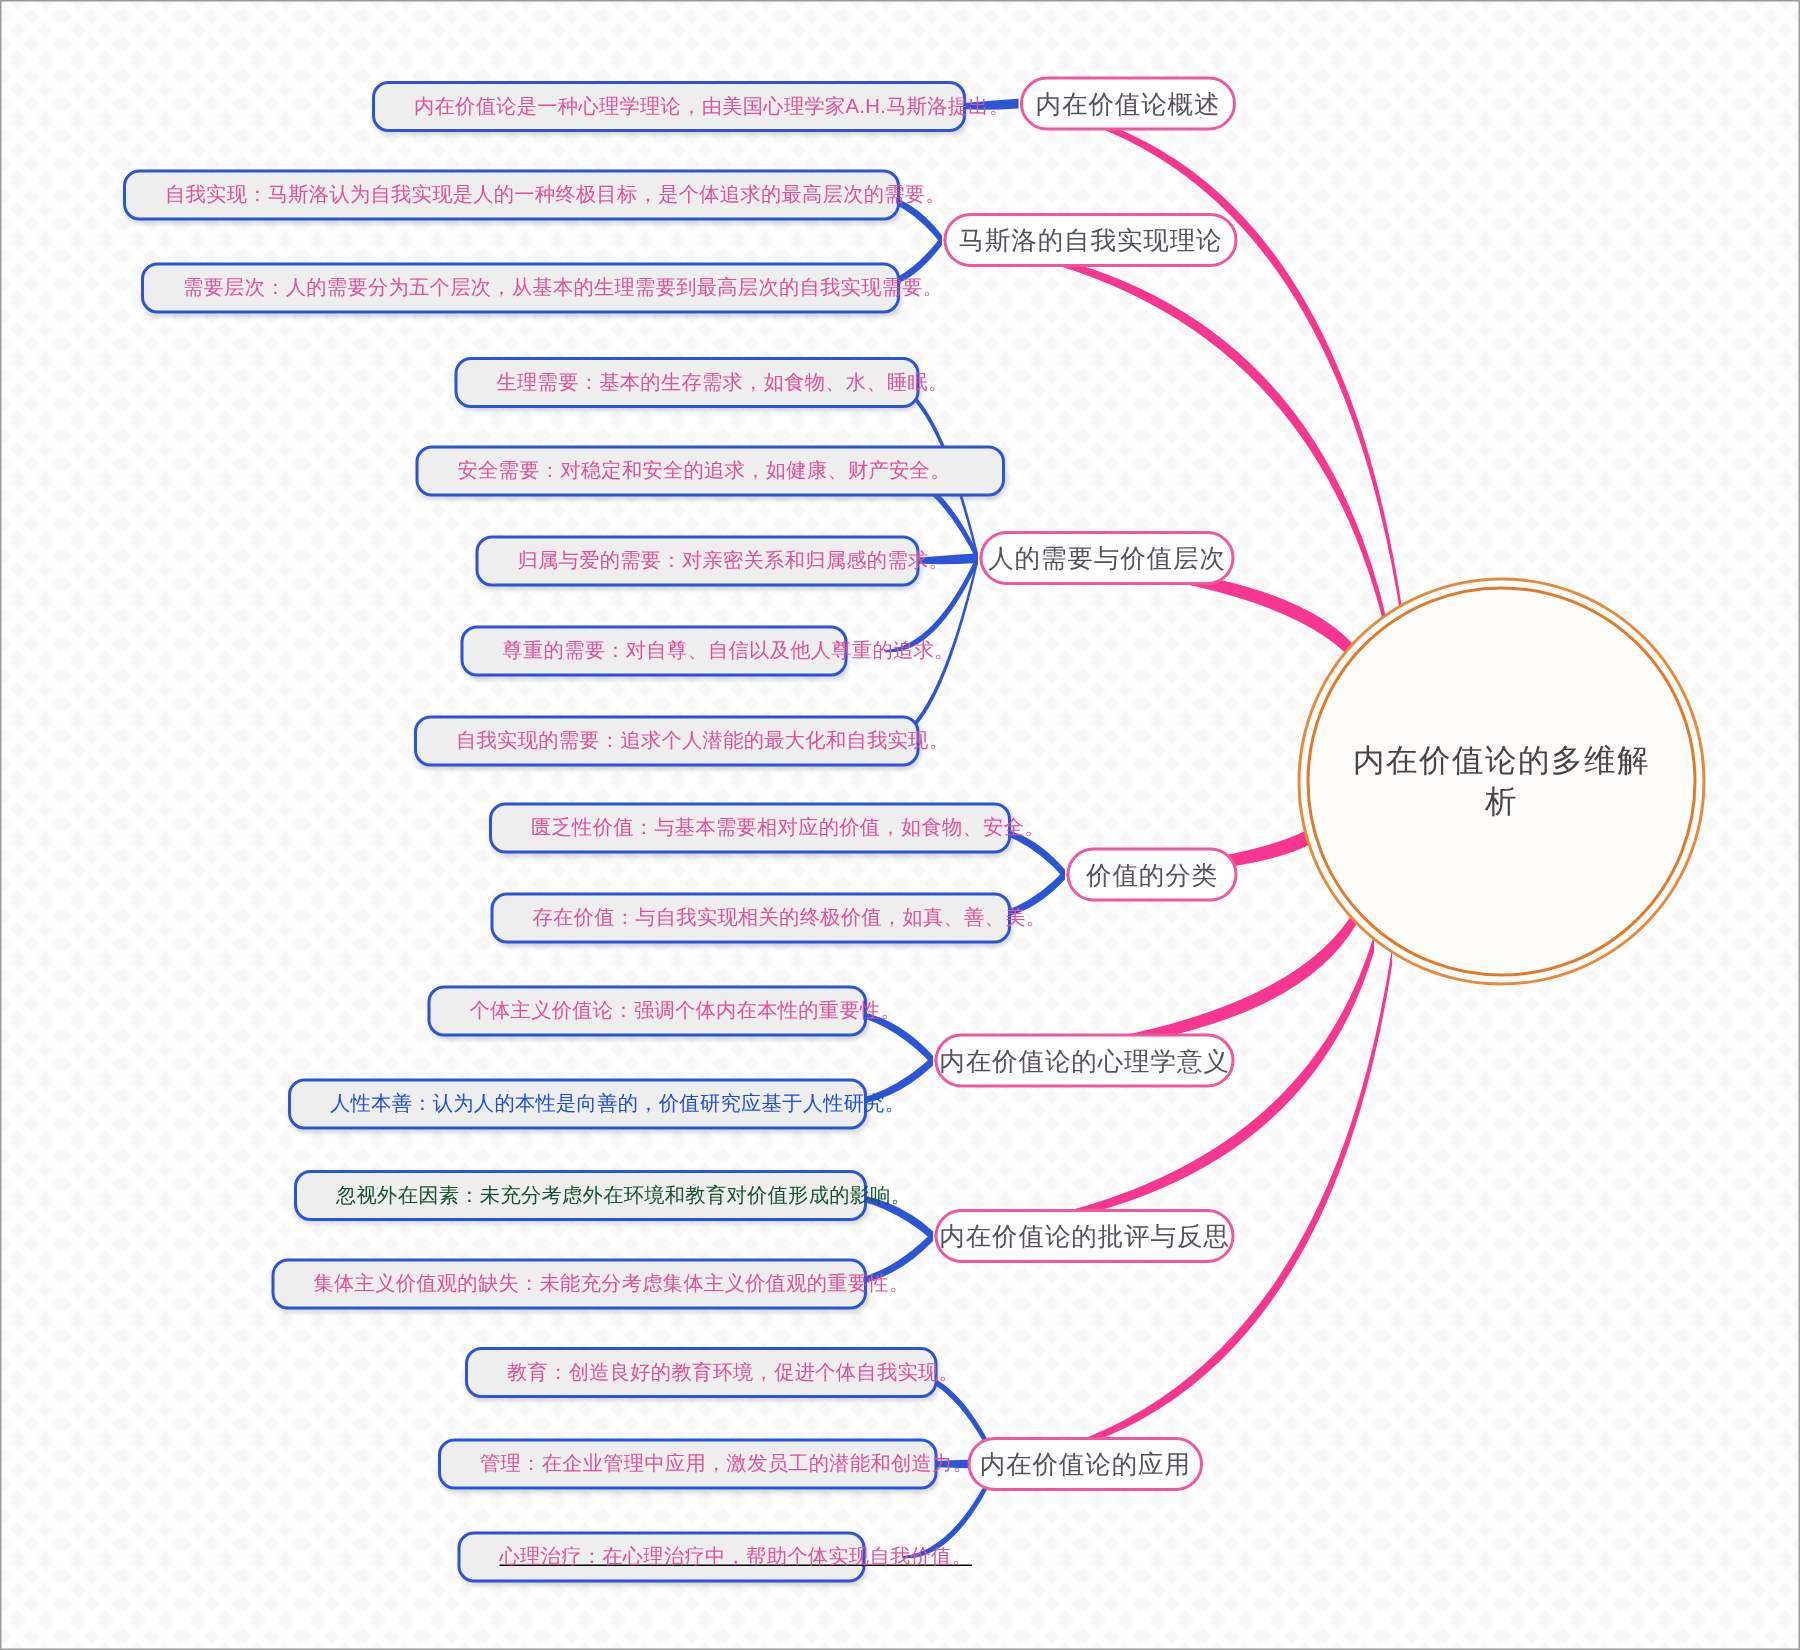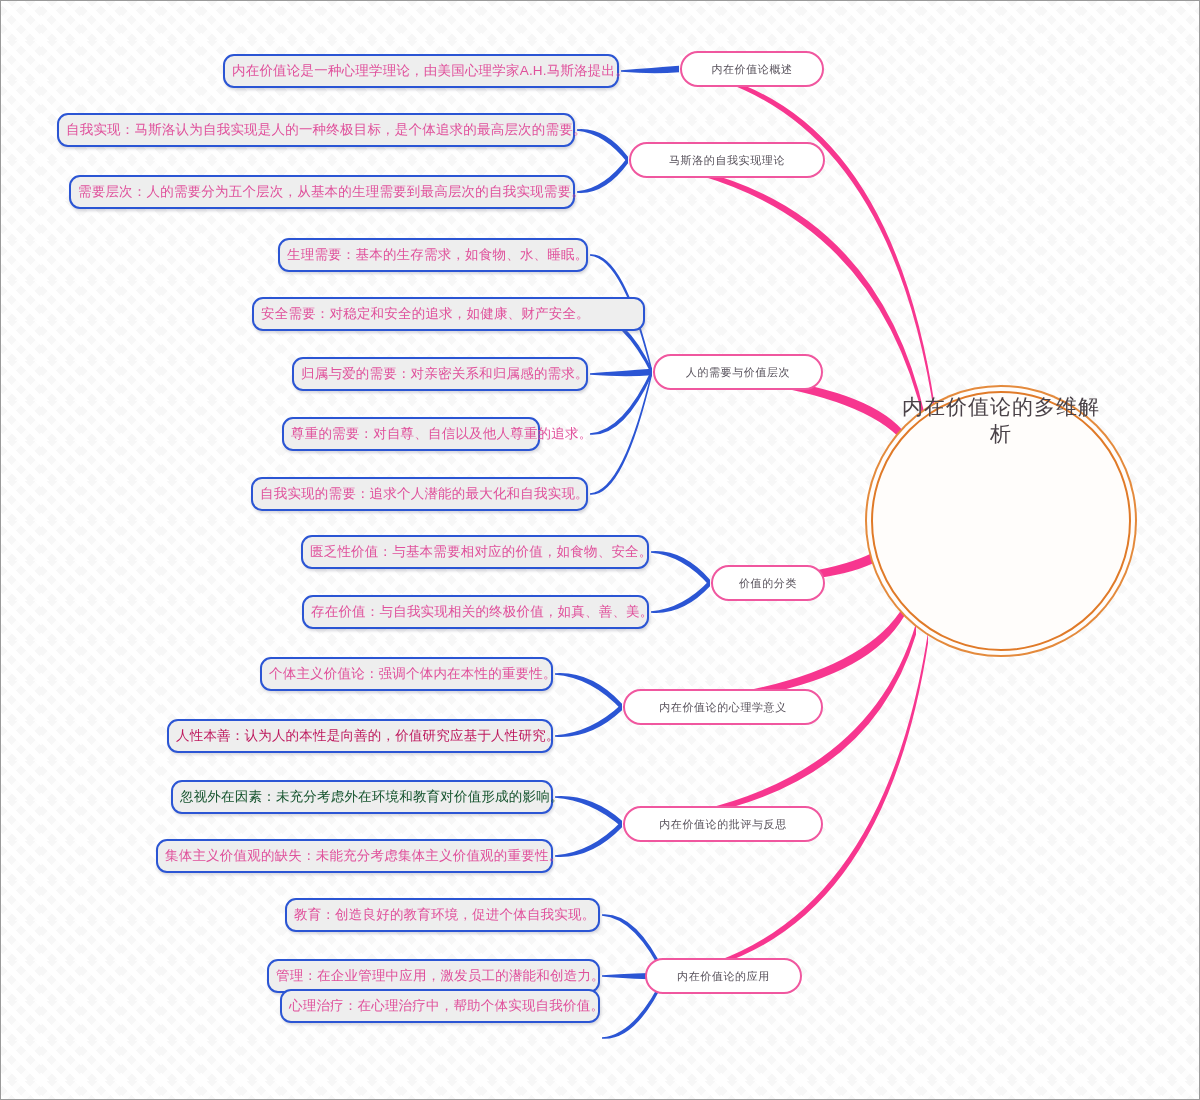--- a/index.html
+++ b/index.html
@@ -29,21 +29,21 @@
     pointer-events: none;
   }
   
   .center-node {
     position: absolute;
     width: 260px; height: 260px;
     border-radius: 50%;
     background: #fffdfb;
     border: 2px solid #e07a28;
     box-shadow: 0 0 0 4px #fffdfb, 0 0 0 6px #e48a3c;
-    display: flex; justify-content: center;
+    display: flex; align-items: center; justify-content: center;
     text-align: center;
     z-index: 6;
   }
   .center-label {
     font-size: 21px;
     color: #4a4248;
     letter-spacing: 1px;
     line-height: 1.3;
     padding: 0 22px;
   }
@@ -53,36 +53,37 @@
     height: 36px;
     border: 2.5px solid #f0579f;
     border-radius: 22px;
     background: #ffffff;
     display: flex; align-items: center; justify-content: center;
     padding: 0 16px;
     white-space: nowrap;
     z-index: 5;
   }
   .l1-label {
-    font-size: 11px;
+    font-size: 17px;
     color: #56505a;
     letter-spacing: 0.6px;
   }
   
   .leaf-node {
     position: absolute;
     height: 34px;
     border: 2.5px solid #2b55d4;
     border-radius: 11px;
     background: #eeeeee;
     box-shadow: 1px 2px 3px rgba(120,120,140,0.28);
     display: flex; align-items: center;
-    padding: 0 7px;
+    padding: 0 26px;
     white-space: nowrap;
     z-index: 4;
+    margin-left: 25px;
   }
   .leaf-label {
     font-size: 13.5px;
     color: #e0509b;
     letter-spacing: 0.2px;
   }
 </style>
 </head>
 <body>
 
@@ -170,32 +171,32 @@
       <div class="leaf-node" style="left: 300px; top: 534px; width: 348px; border-color: rgb(43, 85, 212); background: rgb(238, 238, 238);">
         <span class="leaf-label" style="color: rgb(224, 80, 155);">匮乏性价值：与基本需要相对应的价值，如食物、安全。</span>
       </div>
       <div class="leaf-node" style="left: 301px; top: 594px; width: 347px; border-color: rgb(43, 85, 212); background: rgb(238, 238, 238);">
         <span class="leaf-label" style="color: rgb(224, 80, 155);">存在价值：与自我实现相关的终极价值，如真、善、美。</span>
       </div>
       <div class="leaf-node" style="left: 259px; top: 656px; width: 293px; border-color: rgb(43, 85, 212); background: rgb(238, 238, 238);">
         <span class="leaf-label" style="color: rgb(224, 80, 155);">个体主义价值论：强调个体内在本性的重要性。</span>
       </div>
       <div class="leaf-node" style="left: 166px; top: 718px; width: 386px; border-color: rgb(43, 85, 212); background: rgb(238, 238, 238);">
-        <span class="leaf-label" style="color: #be185d;">人性本善：认为人的本性是向善的，价值研究应基于人性研究。</span>
+        <span class="leaf-label" style="color: #1d4ed8;">人性本善：认为人的本性是向善的，价值研究应基于人性研究。</span>
       </div>
       <div class="leaf-node" style="left: 170px; top: 779px; width: 382px; border-color: rgb(43, 85, 212); background: rgb(238, 238, 238);">
         <span class="leaf-label" style="color: #14532d;">忽视外在因素：未充分考虑外在环境和教育对价值形成的影响。</span>
       </div>
       <div class="leaf-node" style="left: 155px; top: 838px; width: 397px; border-color: rgb(43, 85, 212); background: rgb(238, 238, 238);">
         <span class="leaf-label" style="color: rgb(224, 80, 155);">集体主义价值观的缺失：未能充分考虑集体主义价值观的重要性。</span>
       </div>
       <div class="leaf-node" style="left: 284px; top: 897px; width: 315px; border-color: rgb(43, 85, 212); background: rgb(238, 238, 238);">
         <span class="leaf-label" style="color: rgb(224, 80, 155);">教育：创造良好的教育环境，促进个体自我实现。</span>
       </div>
       <div class="leaf-node" style="left: 266px; top: 958px; width: 333px; border-color: rgb(43, 85, 212); background: rgb(238, 238, 238);">
         <span class="leaf-label" style="color: rgb(224, 80, 155);">管理：在企业管理中应用，激发员工的潜能和创造力。</span>
       </div>
-      <div class="leaf-node" style="left: 279px; top: 988px; width: 320px; border-color: rgb(43, 85, 212); background: rgb(238, 238, 238);">
+      <div class="leaf-node" style="left: 279px; top: 1020px; width: 272px; border-color: rgb(43, 85, 212); background: rgb(238, 238, 238); text-decoration: underline;">
         <span class="leaf-label" style="color: rgb(224, 80, 155);">心理治疗：在心理治疗中，帮助个体实现自我价值。</span>
       </div>
     </div>
 
 </div>
 
 </body></html>

